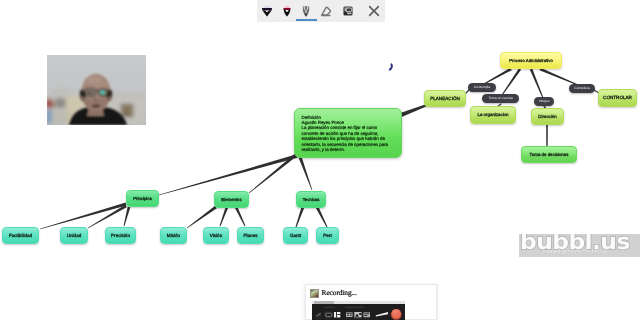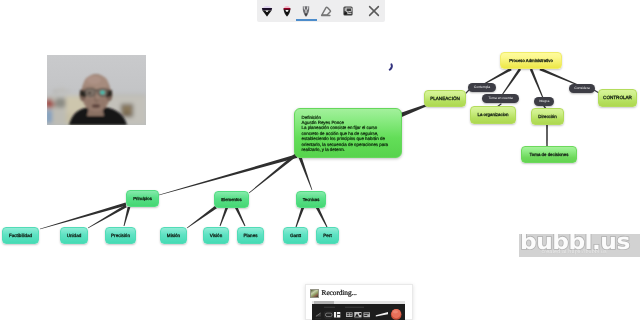--- a/index.html
+++ b/index.html
@@ -37,21 +37,21 @@
 
   #webcam{position:absolute;left:47px;top:55px;width:99px;height:70px;overflow:hidden;}
 
   #wm{position:absolute;left:519px;top:234px;width:146px;height:23px;background:#d2d2d2;overflow:hidden;}
   #wm .brand{position:absolute;left:1px;top:-4px;font-size:22px;font-weight:bold;color:#fbfbfb;
              letter-spacing:-0.5px;-webkit-text-stroke:1.6px #b0b0b0;paint-order:stroke fill;
              font-family:"DejaVu Sans",sans-serif;transform:scaleX(1.06);transform-origin:left top;}
   #wm .sub{position:absolute;left:22.5px;top:15.3px;font-size:5.4px;color:#ededed;letter-spacing:.12px;
            -webkit-text-stroke:.4px #c4c4c4;paint-order:stroke fill;white-space:nowrap;}
 
-  #rec{position:absolute;left:305px;top:284px;width:108px;height:36px;background:#fff;
+  #rec{position:absolute;left:305px;top:284px;width:132px;height:36px;background:#fff;
        border:1px solid #e9e9e9;box-shadow:0 1px 4px rgba(0,0,0,.13);box-sizing:border-box;}
   #rec .title{position:absolute;left:15.6px;top:3.2px;font-size:7.4px;color:#141414;
               font-family:"Liberation Serif",serif;letter-spacing:-0.1px;
               -webkit-text-stroke:.22px #141414;paint-order:stroke fill;}
   #rec .thumb{position:absolute;left:4.2px;top:4px;width:7.2px;height:6.8px;
               background:linear-gradient(145deg,#4f5a33 0%,#c6cfa9 35%,#8d9a60 60%,#8a5a4a 78%,#2c3820 100%);
               border:.5px solid #949486;}
   #rec .tabstrip{position:absolute;left:6px;top:16.4px;width:93px;height:2.6px;background:#e4e4e4;}
   #rec .tabstrip i{position:absolute;left:1.5px;top:0;width:20px;height:2.6px;background:#b5b5b5;display:block;}
   #rec .ribbon{position:absolute;left:6px;top:19px;width:93px;height:17px;background:#1d1d1d;overflow:hidden;}

